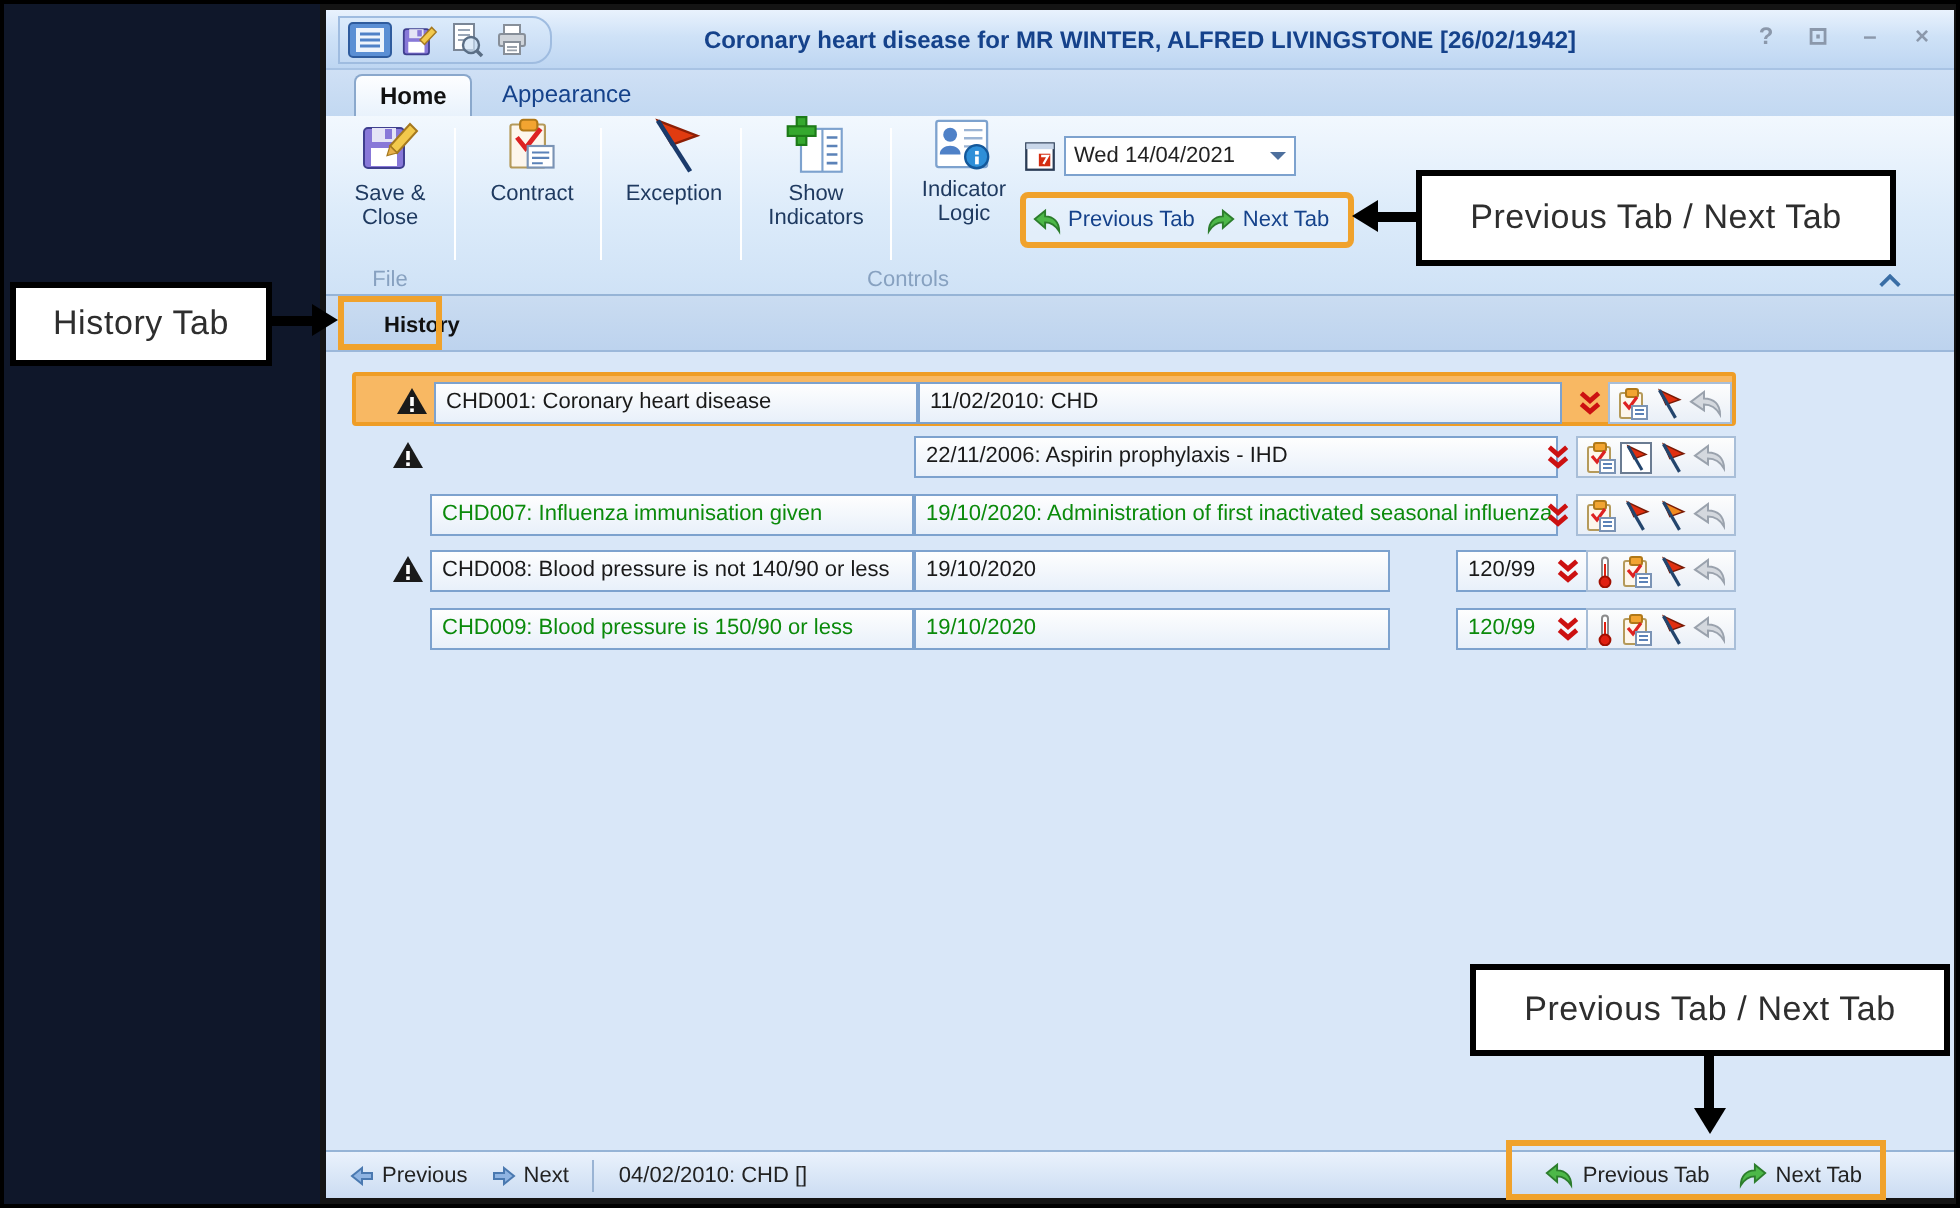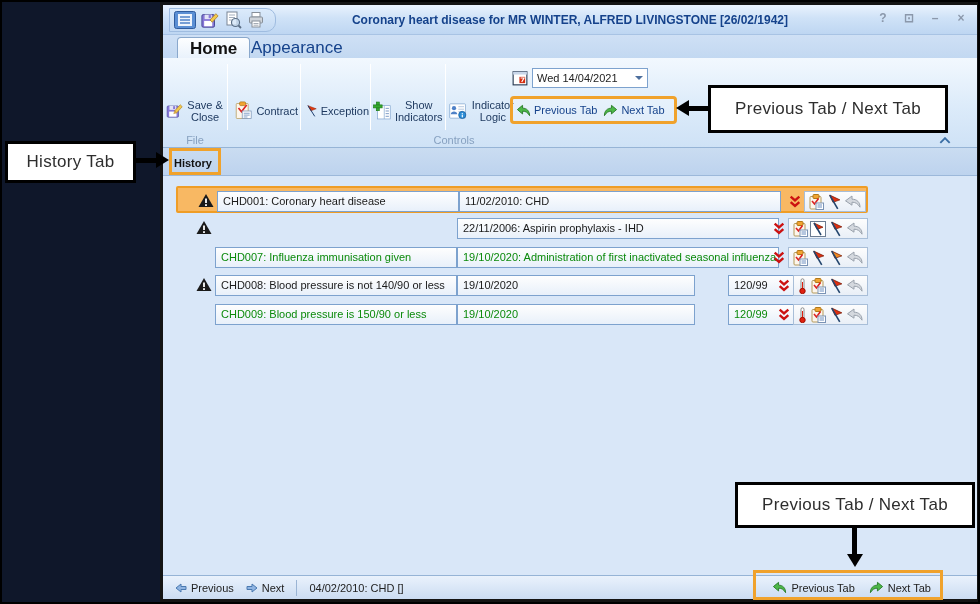--- a/index.html
+++ b/index.html
@@ -20,34 +20,34 @@
          border-radius:0 10px 10px 0; padding:2px 10px 2px 4px; }
   .title-text { position:absolute; left:0; right:0; text-align:center;
                 font-size:12px; font-weight:bold; color:#15428b; pointer-events:none; }
   .winbtns { position:absolute; right:8px; top:5px; display:flex; gap:10px; }
   .winbtn { font-size:12px; font-weight:bold; color:#8b98ab; width:16px; height:16px;
             text-align:center; line-height:16px; }
 
   
   .ribbon-tabs { position:absolute; left:0; top:30px; width:100%; height:23px;
                  background:linear-gradient(#cfe0f5,#c2d8f1); }
-  .rtab { position:absolute; top:2px; height:21px; padding:0 12px; font-size:17px;
+  .rtab { position:absolute; top:2px; height:21px; padding:0 12px; font-size:12px;
           line-height:21px; color:#15428b; }
   .rtab.active { background:linear-gradient(#fdfeff,#e9f2fc);
                  border:1px solid #8aa8cc; border-bottom:none;
                  border-radius:4px 4px 0 0; color:#111; font-weight:bold; }
 
   
   .ribbon-body { position:absolute; left:0; top:53px; width:100%; height:90px;
                  background:linear-gradient(#f2f8fe,#dcebfa 55%,#cfe2f6);
                  border-bottom:1px solid #96b4d6; }
   .vsep { position:absolute; top:6px; height:66px; width:1px; background:#b9cfe9;
           border-right:1px solid #fff; }
-  .rbtn { position:absolute; top:20px; width:64px; height:66px; display:flex;
-          flex-direction:row; align-items:center; gap:3px; border-radius:3px; }
+  .rbtn { position:absolute; top:0; width:64px; height:66px; display:flex;
+          flex-direction:column; align-items:center; gap:3px; border-radius:3px; }
   .rbtn .lbl { font-size:11px; line-height:12px; color:#1f3a60; text-align:center; }
   .grp-label { position:absolute; bottom:1px; font-size:11px; color:#87a1c0;
                text-align:center; }
   .date-row { position:absolute; left:349px; top:10px; display:flex;
               align-items:center; gap:4px; }
   .date-field { width:116px; height:20px; background:#fff; border:1px solid #7da2ce;
                 font-size:11px; line-height:18px; padding:0 4px; color:#222;
                 display:flex; align-items:center; justify-content:space-between; }
   .dd-arrow { width:0; height:0; border-left:4px solid transparent;
               border-right:4px solid transparent; border-top:4px solid #4d6f9d; }
@@ -55,21 +55,21 @@
                border:3px solid #f0a22c; border-radius:4px; display:flex;
                align-items:center; padding:0 3px; gap:6px; background:rgba(255,255,255,.25); }
   .tabnav-btn { display:flex; align-items:center; gap:3px; font-size:11px;
                 color:#15428b; white-space:nowrap; }
   .collapse-chevron { position:absolute; right:26px; bottom:3px; }
 
   
   .doc-tabs { position:absolute; left:0; top:143px; width:100%; height:27px;
               background:linear-gradient(#cadcf1,#bdd3ee); }
   .dtab { position:absolute; top:3px; height:24px; font-size:11px; font-weight:bold;
-          line-height:24px; padding:0 2px; color:#111; }
+          line-height:24px; padding:0 20px; color:#111; }
   .dtab.history { left:9px; }
   .dtab.active { left:56px; background:linear-gradient(#ffffff,#eef4fb);
                  border:1px solid #8aa8cc; border-bottom:none;
                  border-radius:3px 3px 0 0; }
   .hl-history { position:absolute; left:6px; top:0; width:52px; height:27px;
                 border:3px solid #f0a22c; }
 
   
   .content { position:absolute; left:0; top:170px; width:100%; height:400px;
              background:#d9e7f8; border-top:1px solid #9cb8da; }

